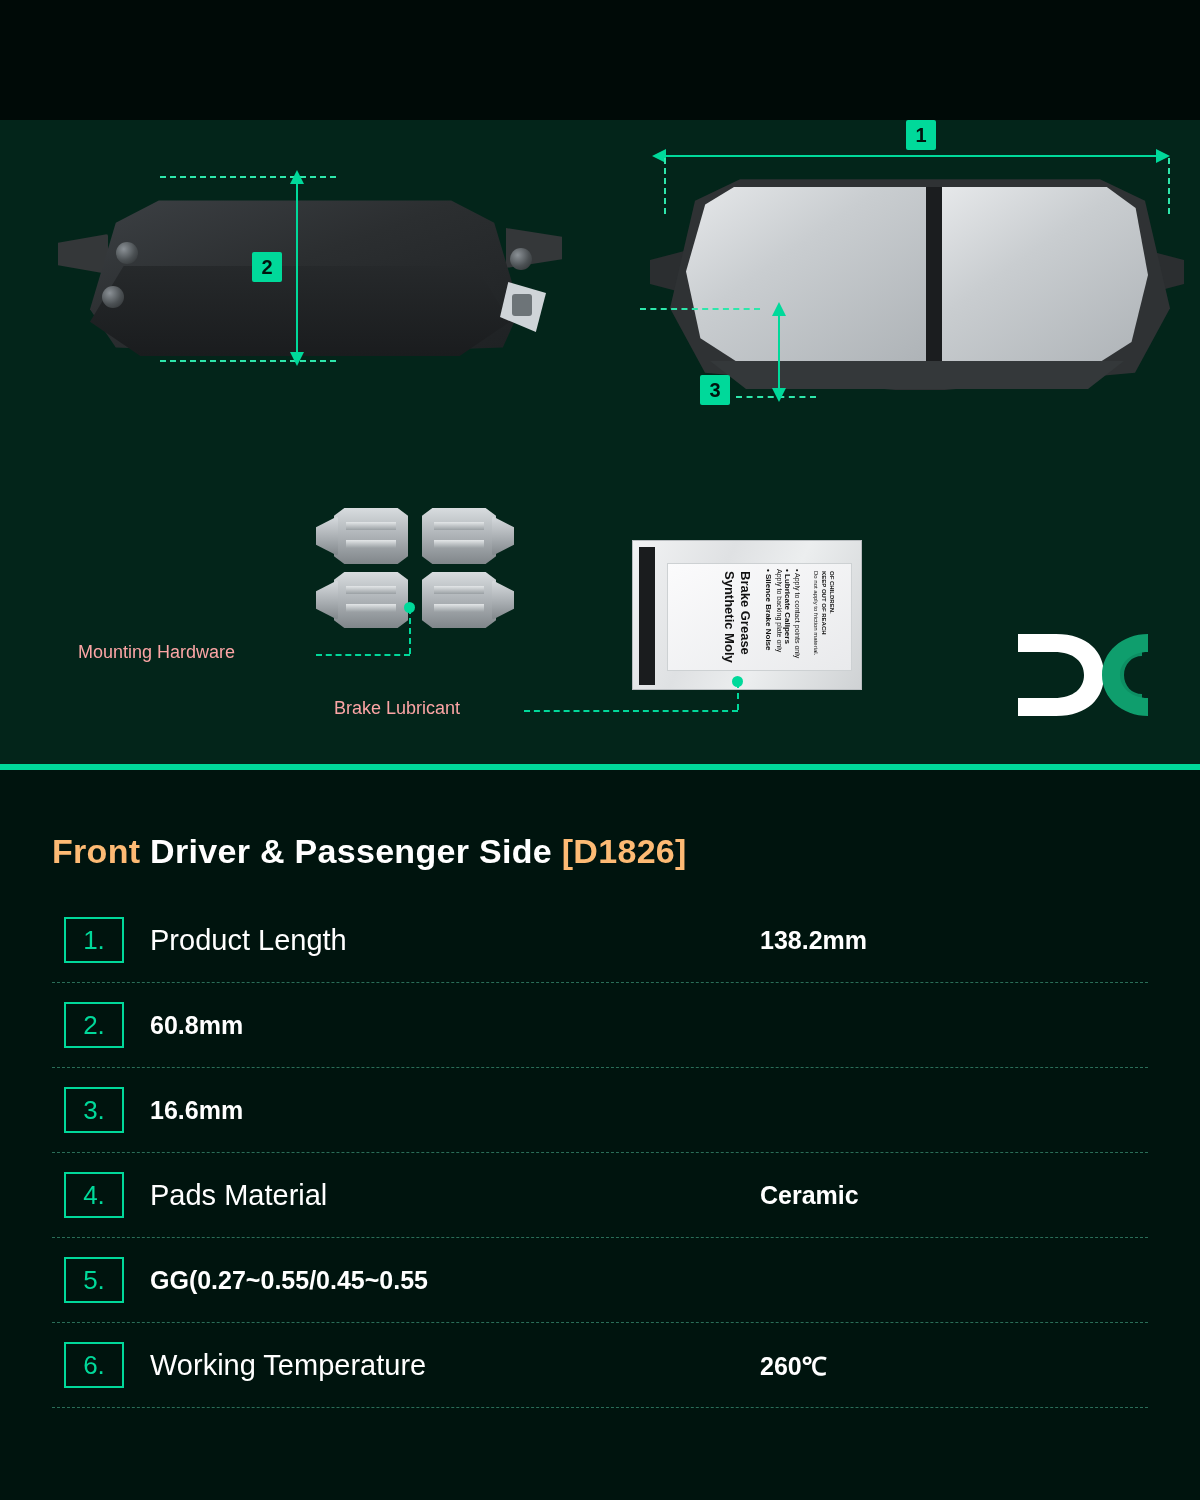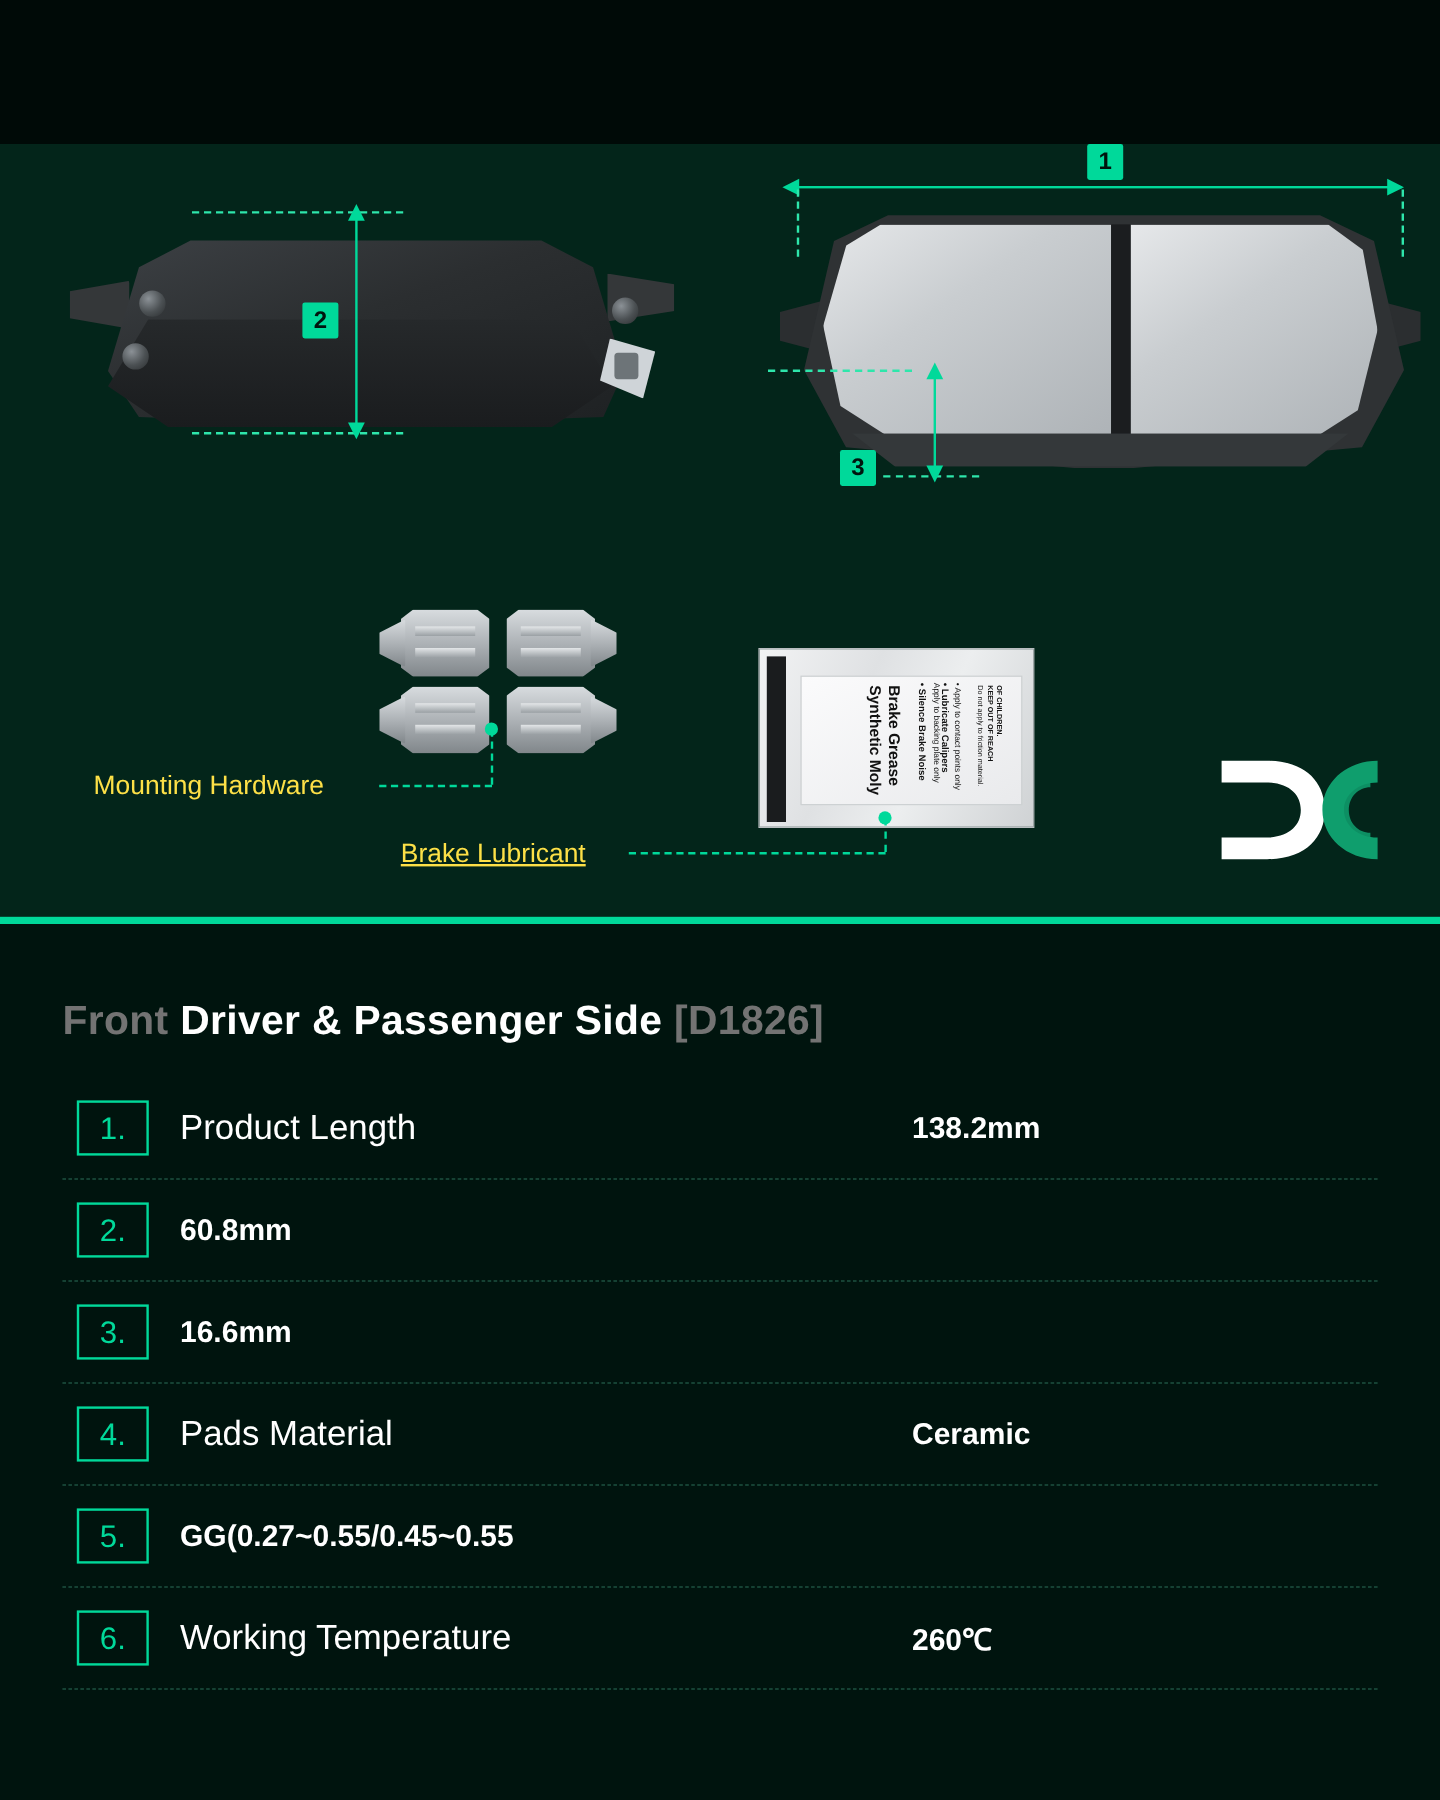--- a/index.html
+++ b/index.html
@@ -207,22 +207,22 @@
   #lube-b2 { left: 150px; top: 28px; font-size: 7px; }
   #lube-b3 { left: 159px; top: 28px; font-size: 8px; font-weight: bold; }
   #lube-b4 { left: 168px; top: 28px; font-size: 7px; }
   #lube-w1 { left: 186px; top: 30px; font-size: 6px; }
   #lube-w2 { left: 194px; top: 30px; font-size: 6px; font-weight: bold; }
   #lube-w3 { left: 202px; top: 30px; font-size: 6px; font-weight: bold; }
 
   
   .callout-label {
     position: absolute;
-    color: #fde047;
-    font-size: 22px;
+    color: #fca5a5;
+    font-size: 18px;
     white-space: nowrap;
   }
   .callout-dot {
     position: absolute; width: 11px; height: 11px; border-radius: 50%;
     background: #00d99a;
   }
   .callout-line-h { position: absolute; height: 0; border-top: 2px dashed #00d99a; }
   .callout-line-v { position: absolute; width: 0; border-left: 2px dashed #00d99a; }
 
   
@@ -238,21 +238,21 @@
     background: #00140e;
   }
   #spec-title {
     position: absolute;
     left: 52px; top: 62px;
     font-size: 34px;
     font-weight: bold;
     color: #ffffff;
     letter-spacing: 0.3px;
   }
-  #spec-title .hl { color: #737373; }
+  #spec-title .hl { color: #fdba74; }
   #spec-table {
     position: absolute;
     left: 52px; top: 128px;
     width: 1096px;
   }
   .spec-row {
     position: relative;
     height: 85px;
     border-bottom: 1px dashed #2a6e58;
     display: flex;
@@ -381,21 +381,21 @@
       <div class="lube-text" id="lube-b4">• Apply to contact points only</div>
       <div class="lube-text" id="lube-w1">Do not apply to friction material.</div>
       <div class="lube-text" id="lube-w2">KEEP OUT OF REACH</div>
       <div class="lube-text" id="lube-w3">OF CHILDREN.</div>
     </div>
   </div>
 
   <div class="callout-dot" style="left:732px; top:676px;"></div>
   <div class="callout-line-v" style="left:737px; top:682px; height:28px;"></div>
   <div class="callout-line-h" style="left:524px; top:710px; width:214px;"></div>
-  <div class="callout-label" style="left:334px; top:698px;text-decoration:underline;">Brake Lubricant</div>
+  <div class="callout-label" style="left:334px; top:698px;">Brake Lubricant</div>
 
   <svg class="logo" style="left:1010px; top:628px;" width="140" height="94" viewBox="0 0 140 94">
     <path d="M8 6 L46 6 C78 6 94 24 94 47 C94 70 78 88 46 88 L8 88 L8 70 L44 70 C64 70 74 60 74 47 C74 34 64 24 44 24 L8 24 Z" fill="#ffffff"></path>
     <path d="M132 10 C112 10 96 26 96 47 C96 68 112 84 132 84 L132 66 C122 66 114 58 114 47 C114 36 122 28 132 28 Z" fill="#0d8f63"></path>
     <path d="M138 6 C112 6 92 24 92 47 C92 70 112 88 138 88 L138 70 C122 70 110 60 110 47 C110 34 122 24 138 24 Z" fill="#0f9e6d"></path>
   </svg>
 
   <div id="panel-bottom-rule"></div>
 </div>
 

